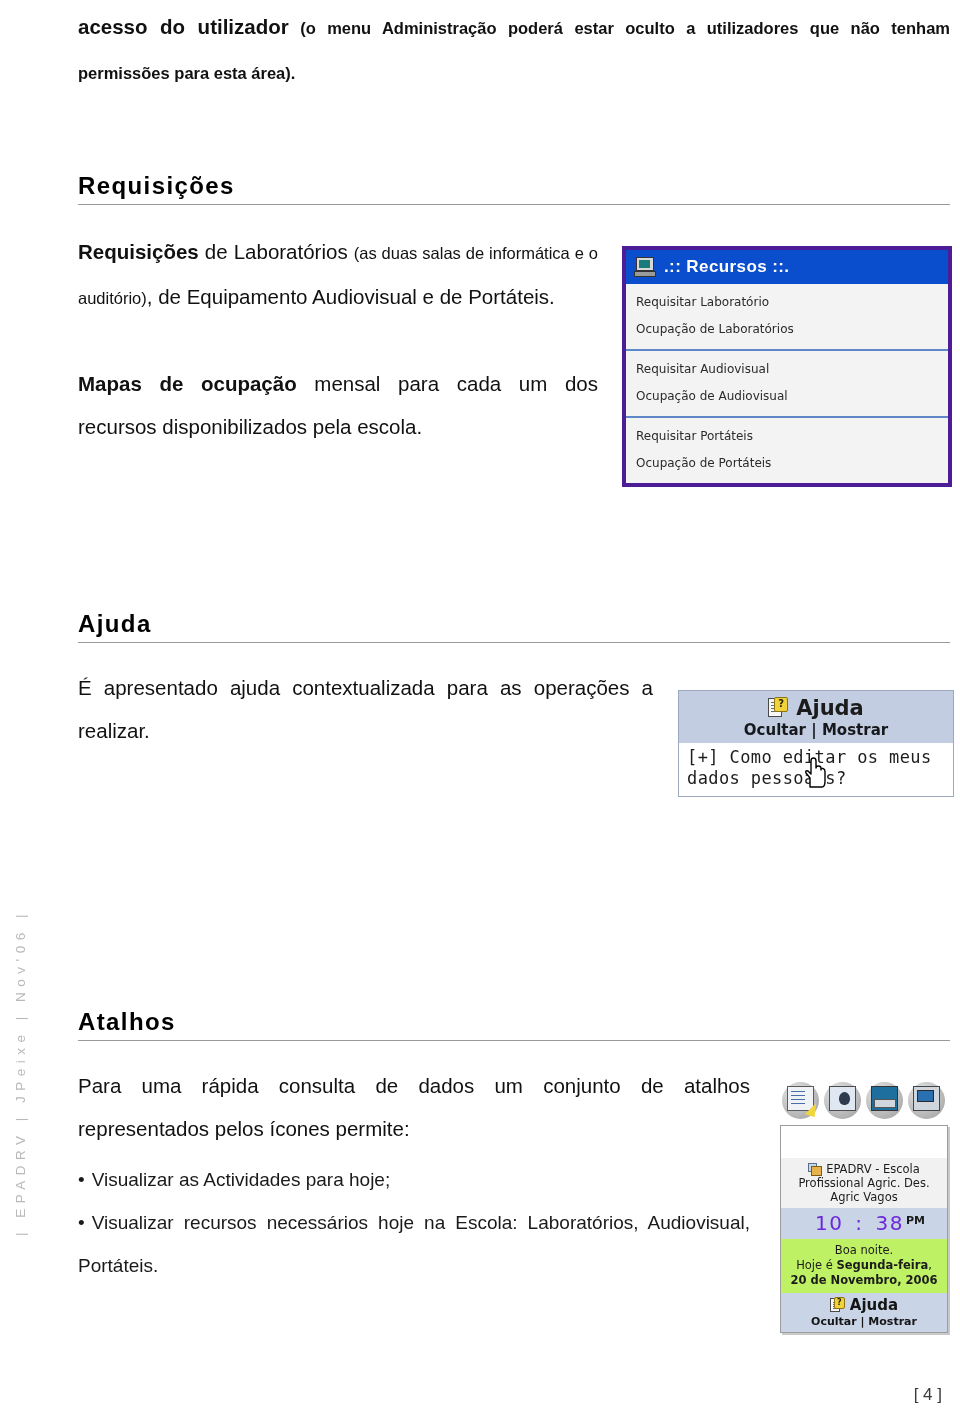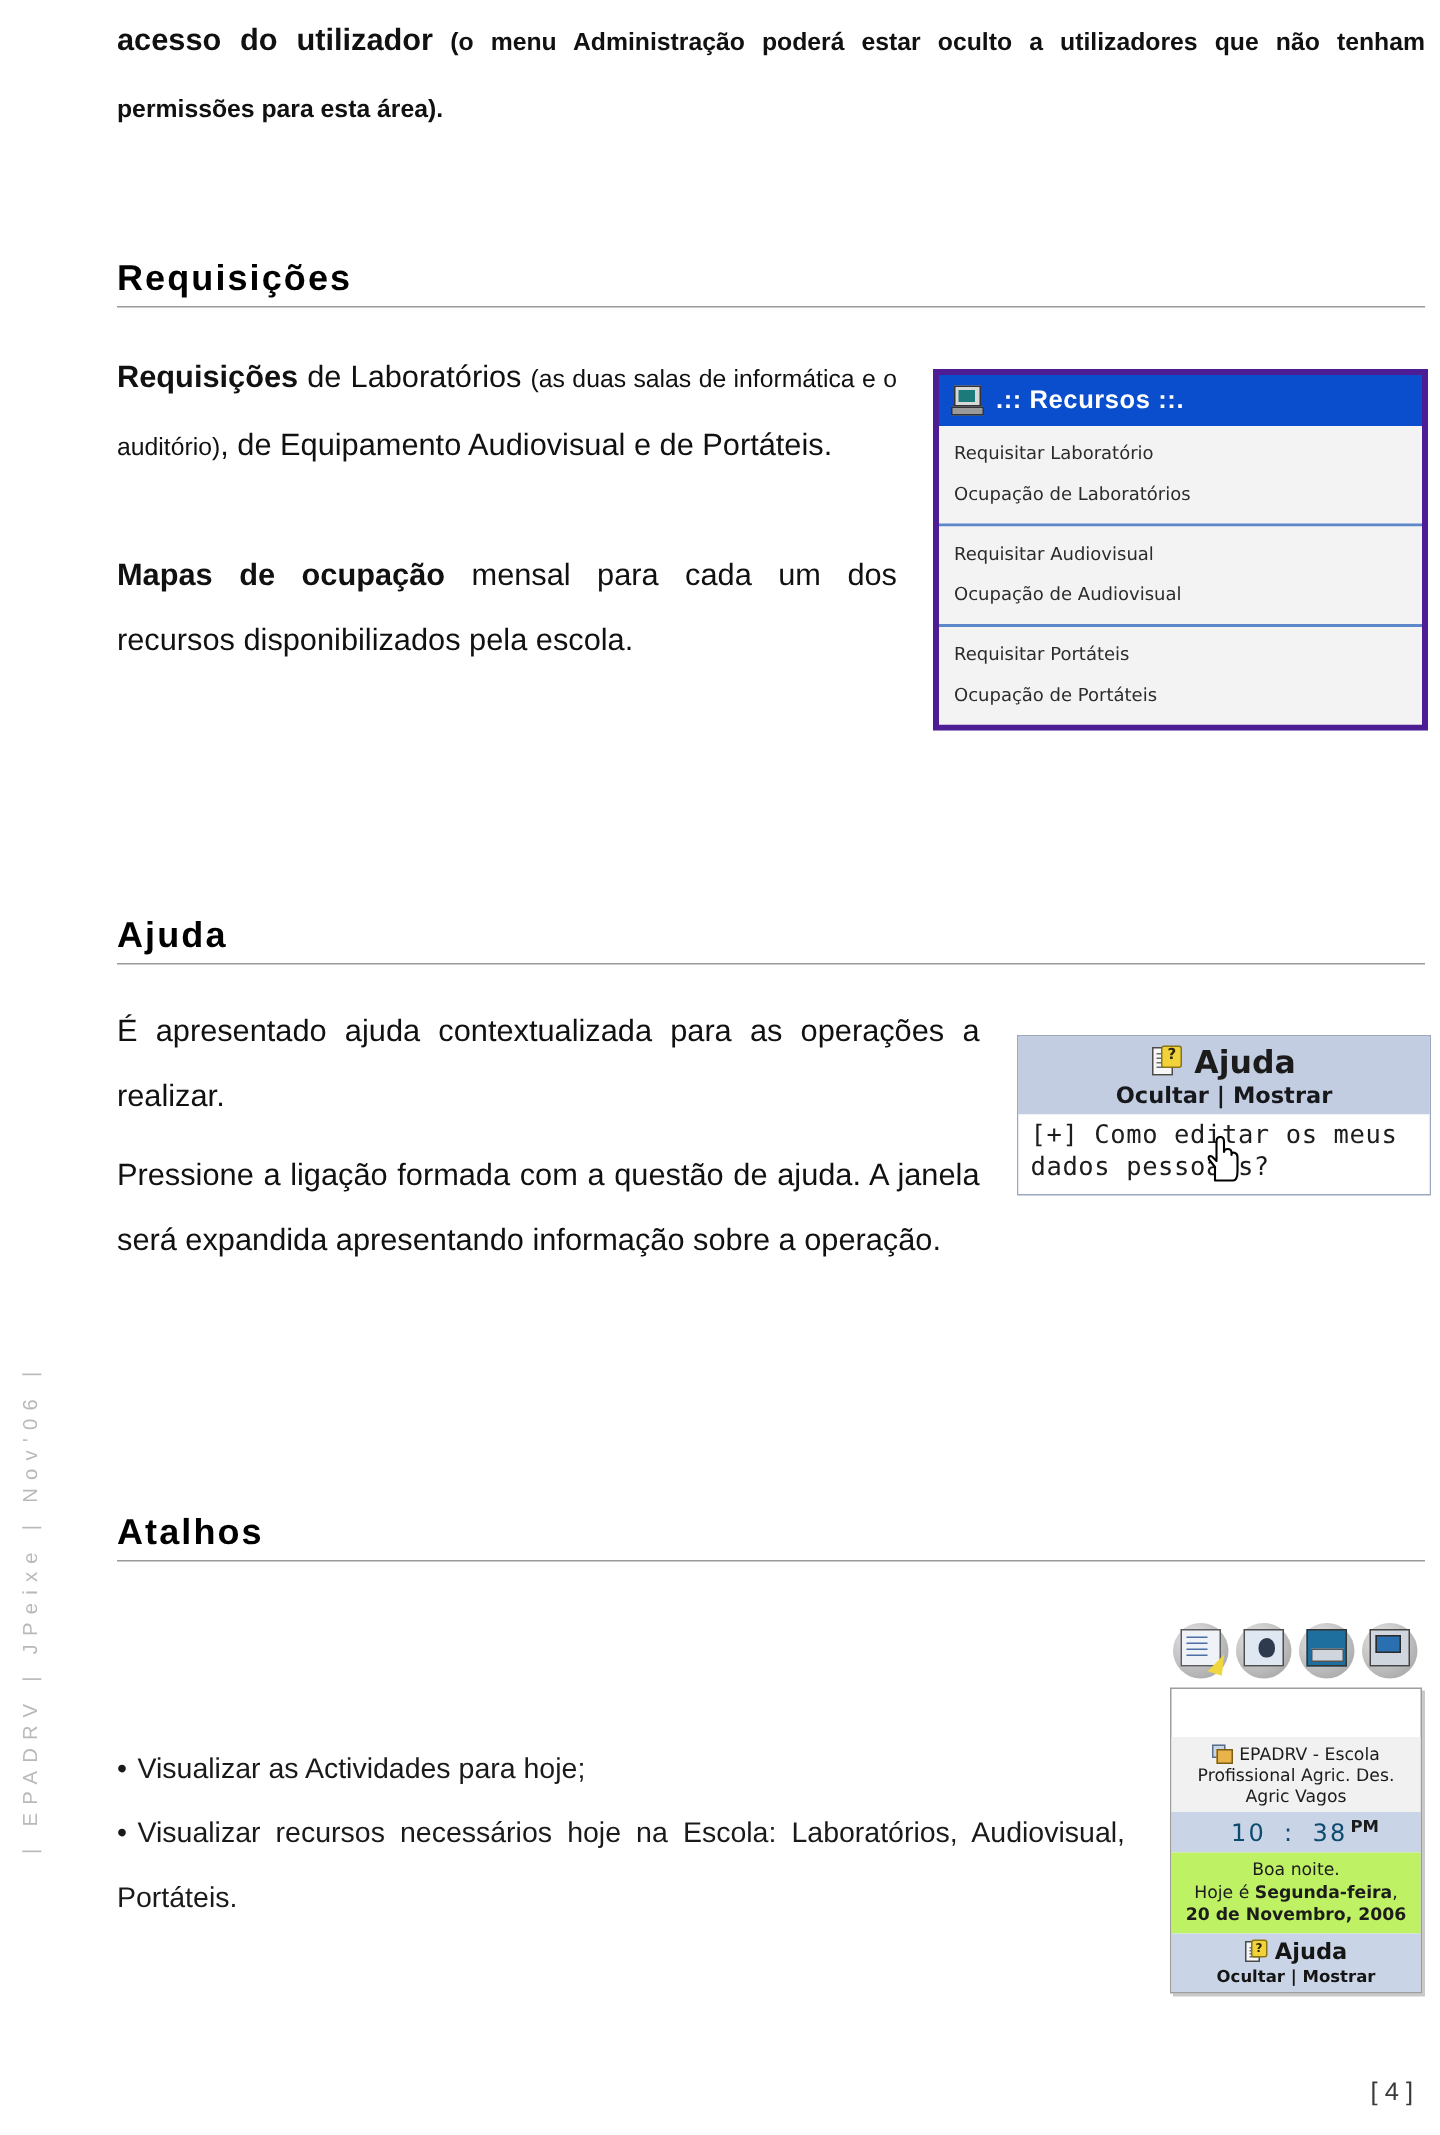--- a/index.html
+++ b/index.html
@@ -363,22 +363,22 @@
     background: #c9d6e8; border: 1px solid #5a6e8c;
     box-sizing: border-box;
   }
   .info-clock {
     background: #c9d4e6;
     text-align: center;
     padding: 3px 0 4px 0;
     font-family: "DejaVu Sans", sans-serif;
   }
   .info-clock .hhmm {
-    font-size: 16px;
-    color: #0c4a6e;
+    font-size: 20px;
+    color: #6d28d9;
     letter-spacing: 1.5px;
     margin-left: 12px;
   }
   .info-clock .ampm {
     font-size: 11px;
     font-weight: bold;
     vertical-align: super;
     margin-left: 2px;
   }
   .info-greet {
@@ -468,29 +468,29 @@
 
     <div class="section-head" style="top:610px;">
       <h2>Ajuda</h2>
       <div class="rule"></div>
     </div>
 
     <div style="position:absolute; left:0; top:666px;" class="col-mid">
       <p class="body-text">É apresentado ajuda contextualizada para as operações a realizar.</p>
     </div>
 
-    <div style="position:absolute; left:0; top:762px;" class="col-mid">
-      <p class="body-text">Pressione a ligação formada com a questão de ajuda. A janela será expandida apresentando informação sobre a operação.</p>
-    </div>
 
     <div class="section-head" style="top:1008px;">
       <h2>Atalhos</h2>
       <div class="rule"></div>
     </div>
 
+    <div style="position:absolute; left:0; top:1064px;" class="col-full">
+      <p class="body-text">Para uma rápida consulta de dados um conjunto de atalhos representados pelos ícones permite:</p>
+    </div>
 
     <ul class="bullets" style="position:absolute; left:0; top:1158px; width:672px;">
       <li style="text-align:left;">
         <span class="bdot">•</span><span>Visualizar as Actividades para hoje;</span>
       </li>
       <li>
         <span class="bdot">•</span><span>Visualizar recursos necessários hoje na Escola: Laboratórios, Audiovisual, Portáteis.</span>
       </li>
     </ul>
 

